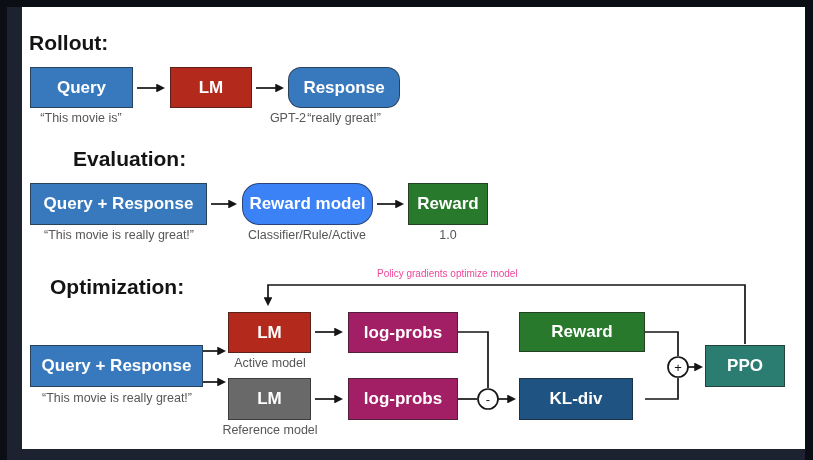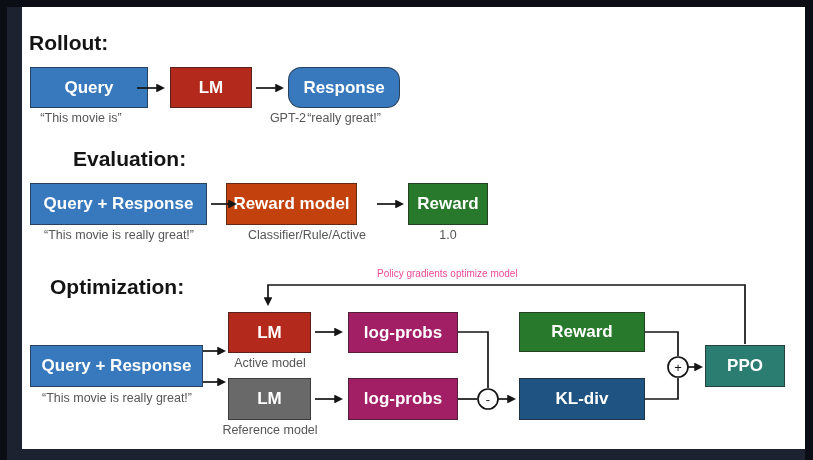--- a/index.html
+++ b/index.html
@@ -37,39 +37,39 @@
 
 <div>
 
   <div class="whitebg"></div>
   <div class="strip" style="left:0;top:0;width:813px;height:7px;"></div>
   <div class="strip" style="left:0;top:0;width:7px;height:460px;"></div>
   <div class="strip" style="left:805px;top:0;width:8px;height:460px;"></div>
 
   <div class="heading" style="left:29px;top:30px;">Rollout:</div>
 
-  <div class="box" style="left: 30px; top: 67px; width: 118px; height: 41px; background-color: rgb(56, 121, 189);">
+  <div class="box" style="left: 30px; top: 67px; width: 103px; height: 41px; background-color: rgb(56, 121, 189);">
     <span>Query</span>
   </div>
   <div class="box" style="left: 170px; top: 67px; width: 82px; height: 41px; background-color: rgb(179, 41, 28);">
     <span>LM</span>
   </div>
   <div class="box" style="left: 288px; top: 67px; width: 112px; height: 41px; background-color: rgb(56, 121, 189); border-radius: 13px;">
     <span>Response</span>
   </div>
   <div class="caption" style="left:-14px;top:111px;">“This movie is”</div>
   <div class="caption" style="left:116px;top:111px;text-align:right;">GPT-2</div>
   <div class="caption" style="left:249px;top:111px;">“really great!”</div>
 
   <div class="heading" style="left:29px;top:146px;margin-left:44px;">Evaluation:</div>
 
   <div class="box" style="left: 30px; top: 183px; width: 177px; height: 42px; background-color: rgb(56, 121, 189);">
     <span>Query + Response</span>
   </div>
-  <div class="box" style="left: 226px; top: 183px; width: 131px; height: 42px; background-color: #c2410c;">
+  <div class="box" style="left: 242px; top: 183px; width: 131px; height: 42px; background-color: #3b82f6; border-radius: 17px;">
     <span>Reward model</span>
   </div>
   <div class="box" style="left: 408px; top: 183px; width: 80px; height: 42px; background-color: rgb(40, 121, 43);">
     <span>Reward</span>
   </div>
   <div class="caption" style="left:24px;top:228px;">“This movie is really great!”</div>
   <div class="caption" style="left:212px;top:228px;">Classifier/Rule/Active</div>
   <div class="caption" style="left:353px;top:228px;">1.0</div>
 
   <div class="heading" style="left:29px;top:274px;margin-left:21px;">Optimization:</div>
@@ -93,21 +93,21 @@
   <div class="box" style="left: 348px; top: 312px; width: 110px; height: 41px; background-color: rgb(162, 31, 101);">
     <span>log-probs</span>
   </div>
   <div class="box" style="left: 348px; top: 378px; width: 110px; height: 42px; background-color: rgb(162, 31, 101);">
     <span>log-probs</span>
   </div>
 
   <div class="box" style="left: 519px; top: 312px; width: 126px; height: 40px; background-color: rgb(40, 121, 43);">
     <span>Reward</span>
   </div>
-  <div class="box" style="left: 519px; top: 378px; width: 126px; height: 42px; background-color: rgb(31, 83, 129);">
+  <div class="box" style="left: 519px; top: 378px; width: 114px; height: 42px; background-color: rgb(31, 83, 129);">
     <span>KL-div</span>
   </div>
 
   <div class="box" style="left: 705px; top: 345px; width: 80px; height: 42px; background-color: rgb(43, 124, 113);">
     <span>PPO</span>
   </div>
 
   <svg class="connectors" width="813" height="460" viewBox="0 0 813 460">
     <defs>
       <marker id="ah" viewBox="0 0 6 6" refX="4.6" refY="3" markerWidth="5.2" markerHeight="5.2" orient="auto-start-reverse">

